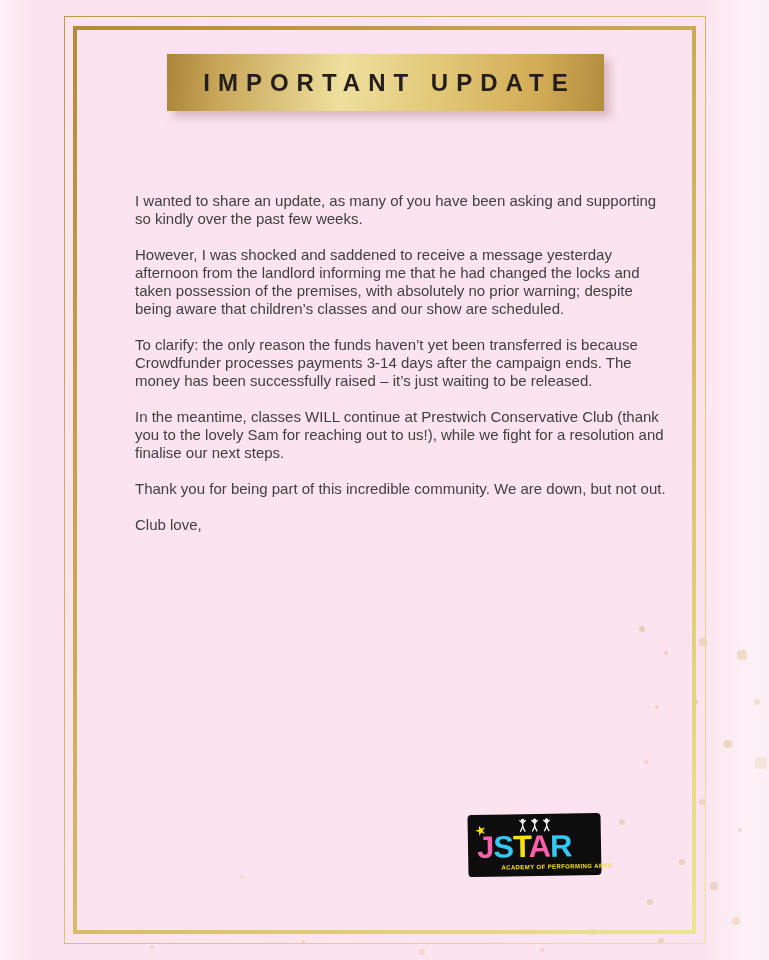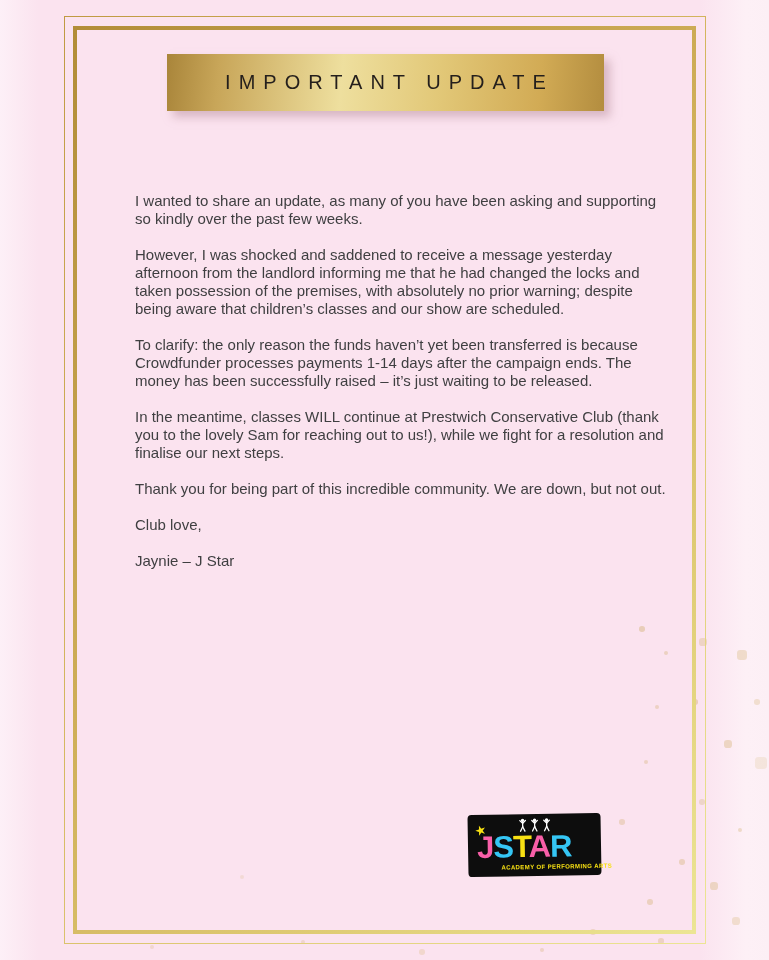--- a/index.html
+++ b/index.html
@@ -52,21 +52,21 @@
     border-image:linear-gradient(135deg,#b28d38 0%,#cfae58 45%,#dfcb74 75%,#ece594 100%) 1;
   }
   
   .banner{
     position:absolute;left:167px;top:54px;width:437px;height:57px;
     background:linear-gradient(95deg,#a9853a 0%,#c8a659 12%,#eedf9e 40%,#e2c878 62%,#d2ab55 85%,#b38d3f 100%);
     box-shadow:6px 6px 9px rgba(186,143,158,.55);
     display:flex;align-items:center;justify-content:center;
   }
   .banner-label{
-    font-size:20px;font-weight:400;color:#241f1c;
+    font-size:24px;font-weight:700;color:#241f1c;
     letter-spacing:8px;padding-left:8px;white-space:nowrap;
   }
   .salutation{
     position:absolute;left:135px;top:130px;width:560px;
     font-size:26px;font-weight:700;color:#161616;letter-spacing:-0.2px;
   }
   .letter-body{
     position:absolute;left:135px;top:176px;width:537px;
     font-size:15px;line-height:18px;color:#3f3f41;margin-top:16px;
   }
@@ -103,25 +103,24 @@
   <div class="frame-thick"></div>
 
   <div class="banner">
     <span class="banner-label">IMPORTANT UPDATE</span>
   </div>
 
 
   <div class="letter-body">
     <p>I wanted to share an update, as many of you have been asking and supporting so kindly over the past few weeks.</p>
     <p>However, I was shocked and saddened to receive a message yesterday afternoon from the landlord informing me that he had changed the locks and taken possession of the premises, with absolutely no prior warning; despite being aware that children’s classes and our show are scheduled.</p>
-    <p>To clarify: the only reason the funds haven’t yet been transferred is because Crowdfunder processes payments 1-14 days after the campaign ends. The money has been successfully raised – it’s just waiting to be released.</p>
+    <p>To clarify: the only reason the funds haven’t yet been transferred is because Crowdfunder processes payments 3-14 days after the campaign ends. The money has been successfully raised – it’s just waiting to be released.</p>
     <p>In the meantime, classes WILL continue at Prestwich Conservative Club (thank you to the lovely Sam for reaching out to us!), while we fight for a resolution and finalise our next steps.</p>
     <p>Thank you for being part of this incredible community. We are down, but not out.</p>
     <p>Club love,</p>
-    <p>Jaynie – J Star</p>
   </div>
 
   <div class="logo">
     <span class="logo-star">★</span>
     <svg class="logo-dancers" width="40" height="14" viewBox="0 0 40 14">
       <g stroke="#ffffff" stroke-width="1.3" stroke-linecap="round" fill="#ffffff">
         <circle cx="8" cy="2.2" r="1.7" stroke="none"></circle>
         <line x1="8" y1="3.8" x2="8" y2="8.6"></line>
         <line x1="8" y1="5.2" x2="5.2" y2="2.4"></line>
         <line x1="8" y1="5.2" x2="10.8" y2="2.4"></line>

